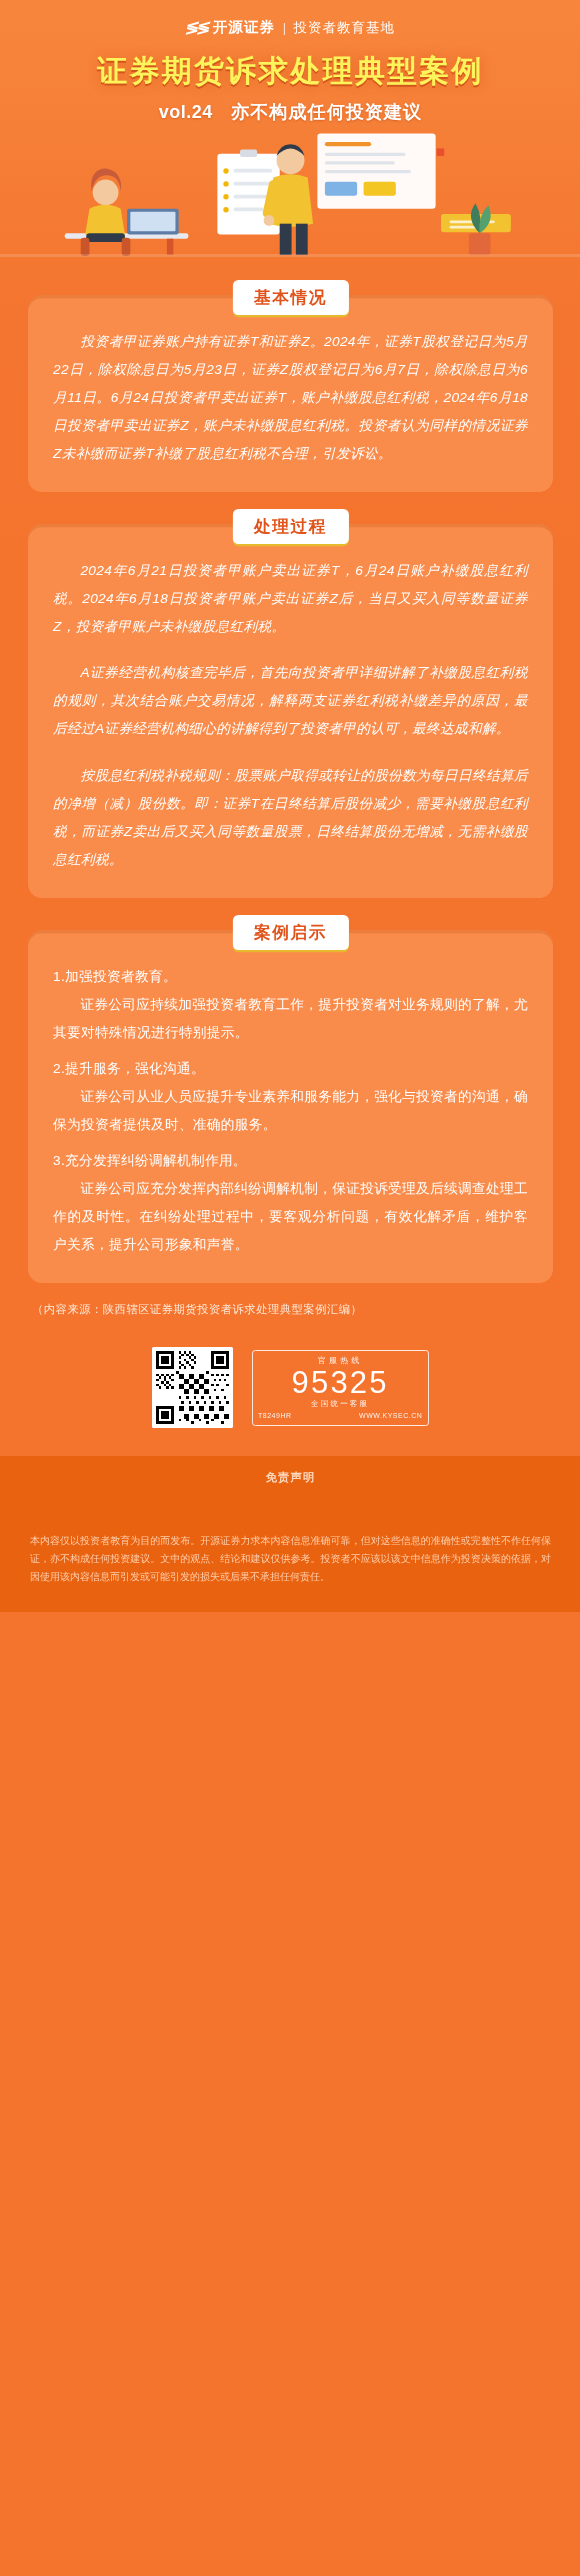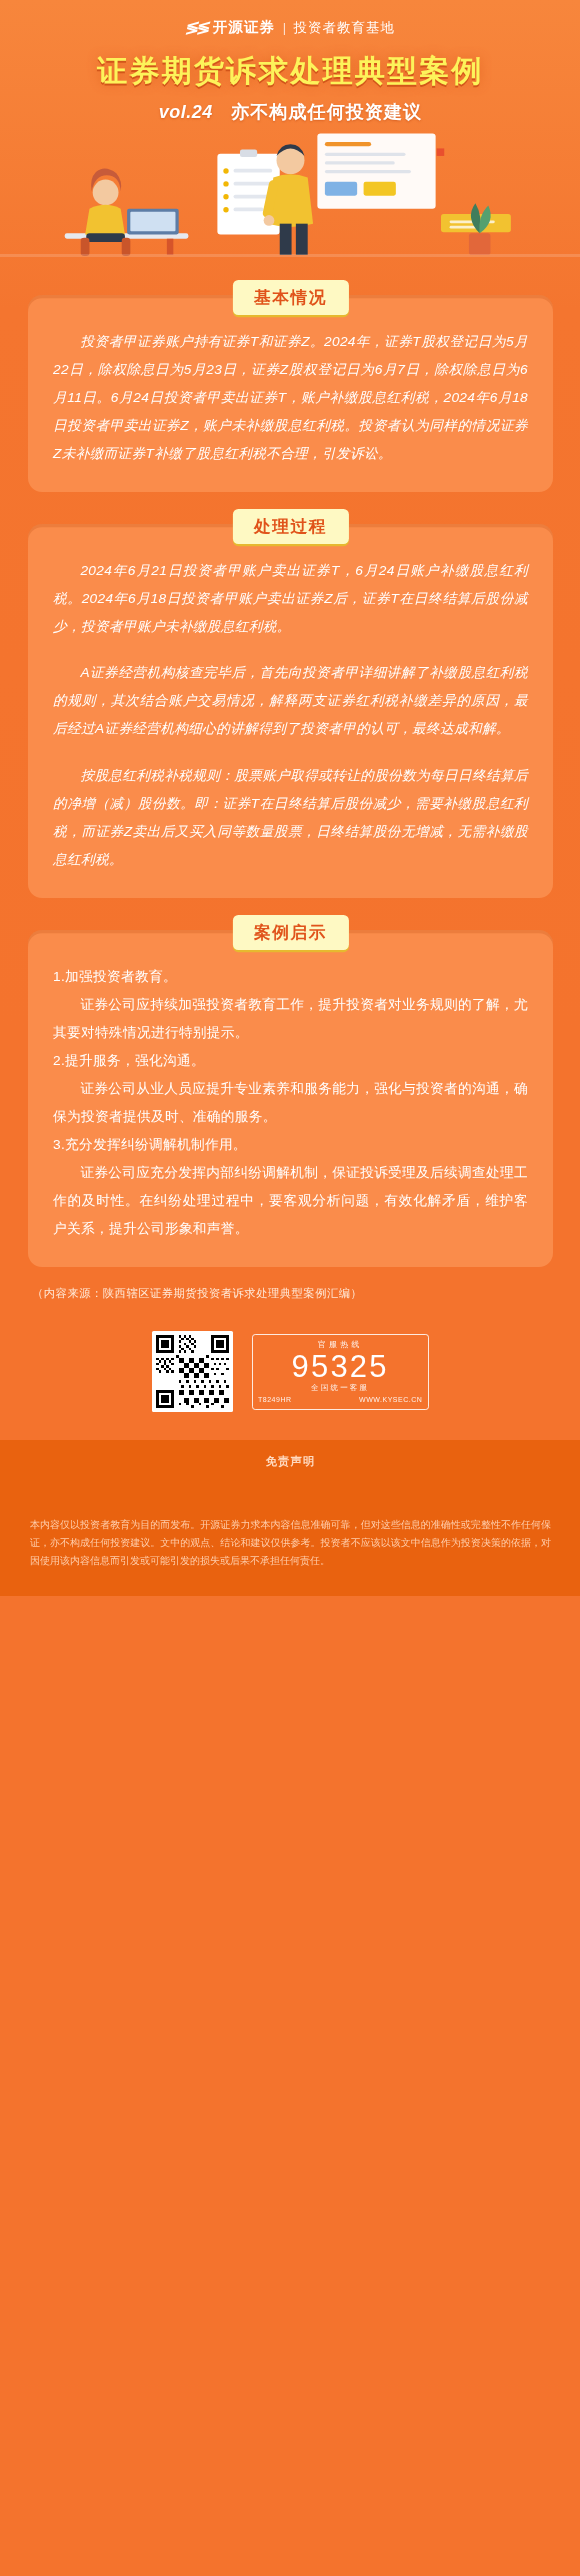--- a/index.html
+++ b/index.html
@@ -64,21 +64,21 @@
   }
   .title-sub {
     margin-top: 7.5px;
     text-align: center;
     color: #ffffff;
     font-size: 18px;
     font-weight: bold;
     letter-spacing: 1.1px;
     text-shadow: 0 1.1px 2.2px rgba(180,60,10,.45);
   }
-  .title-sub .vol { font-style: italic; letter-spacing: 0.5px; }
+  .title-sub .vol { letter-spacing: 0.5px; }
 
   
   .hero {
     position: relative;
     width: 581px;
     height: 129px;
     margin-top: 4.3px;
   }
   .hero .ground {
     position: absolute;
@@ -99,21 +99,21 @@
     color: #ffffff;
   }
   .card + .card { margin-top: 32px; }
   .card-top-gap { margin-top: 38px; }
 
   .badge {
     position: absolute;
     top: -15px;
     left: 50%;
     transform: translateX(-50%);
-    background: #fef9c3;
+    background: #ffffff;
     color: #e0531a;
     font-size: 16.7px;
     font-weight: bold;
     letter-spacing: 1.6px;
     padding: 6px 21.5px;
     border-radius: 5.4px;
     box-shadow: 0 2.2px 0 #e6b92f;
     white-space: nowrap;
   }
 
@@ -134,21 +134,21 @@
     letter-spacing: 0.3px;
   }
   .sub {
     font-size: 13.7px;
     line-height: 28px;
     text-indent: 2em;
     text-align: justify;
     color: #ffffff;
     letter-spacing: 0.3px;
   }
-  .block + .block { margin-top: 0; }
+  .block + .block { margin-top: 8px; }
 
   
   .source {
     margin: 19.4px 32px 0 32px;
     color: #ffe9d8;
     font-size: 11.3px;
     letter-spacing: 0.5px;
   }
 
   
@@ -300,21 +300,21 @@
     <div class="ground"></div>
   </div>
 
   <div class="card card-top-gap">
     <div class="badge">基本情况</div>
     <p class="p indent">投资者甲证券账户持有证券T和证券Z。2024年，证券T股权登记日为5月22日，除权除息日为5月23日，证券Z股权登记日为6月7日，除权除息日为6月11日。6月24日投资者甲卖出证券T，账户补缴股息红利税，2024年6月18日投资者甲卖出证券Z，账户未补缴股息红利税。投资者认为同样的情况证券Z未补缴而证券T补缴了股息红利税不合理，引发诉讼。</p>
   </div>
 
   <div class="card">
     <div class="badge">处理过程</div>
-    <p class="p indent">2024年6月21日投资者甲账户卖出证券T，6月24日账户补缴股息红利税。2024年6月18日投资者甲账户卖出证券Z后，证券T在日终结算后股份减少，投资者甲账户未补缴股息红利税。</p>
+    <p class="p indent">2024年6月21日投资者甲账户卖出证券T，6月24日账户补缴股息红利税。2024年6月18日投资者甲账户卖出证券Z后，当日又买入同等数量证券Z，投资者甲账户未补缴股息红利税。</p>
     <p class="p indent">A证券经营机构核查完毕后，首先向投资者甲详细讲解了补缴股息红利税的规则，其次结合账户交易情况，解释两支证券红利税补缴差异的原因，最后经过A证券经营机构细心的讲解得到了投资者甲的认可，最终达成和解。</p>
     <p class="p indent">按股息红利税补税规则：股票账户取得或转让的股份数为每日日终结算后的净增（减）股份数。即：证券T在日终结算后股份减少，需要补缴股息红利税，而证券Z卖出后又买入同等数量股票，日终结算股份无增减，无需补缴股息红利税。</p>
   </div>
 
   <div class="card">
     <div class="badge">案例启示</div>
 
     <div class="block">
       <div class="lead">1.加强投资者教育。</div>
       <div class="sub">证券公司应持续加强投资者教育工作，提升投资者对业务规则的了解，尤其要对特殊情况进行特别提示。</div>

